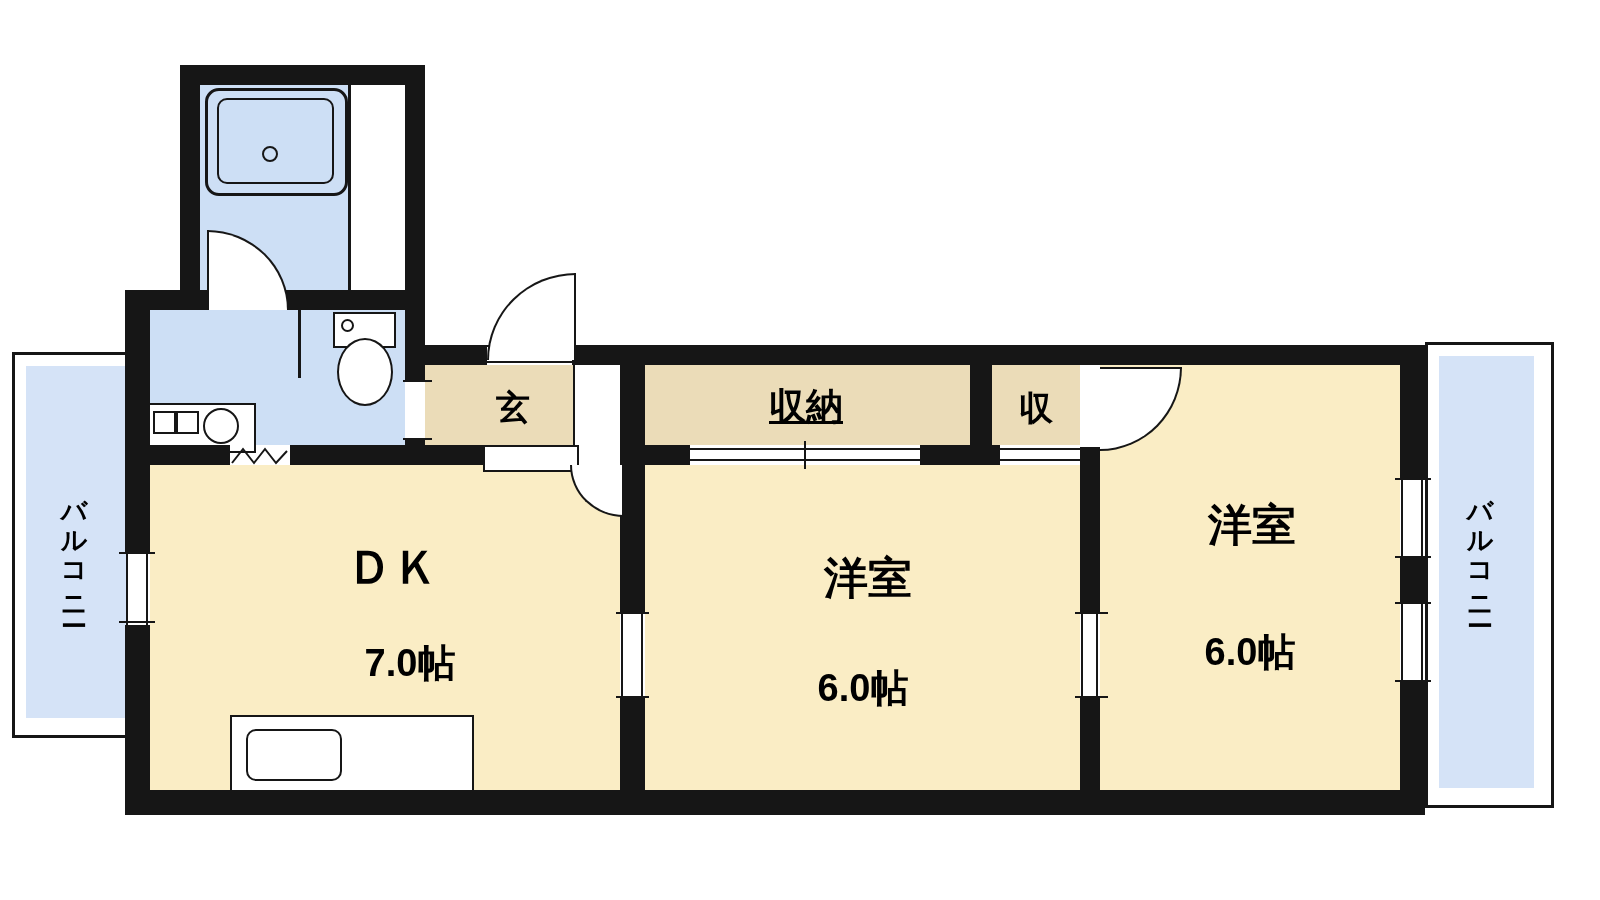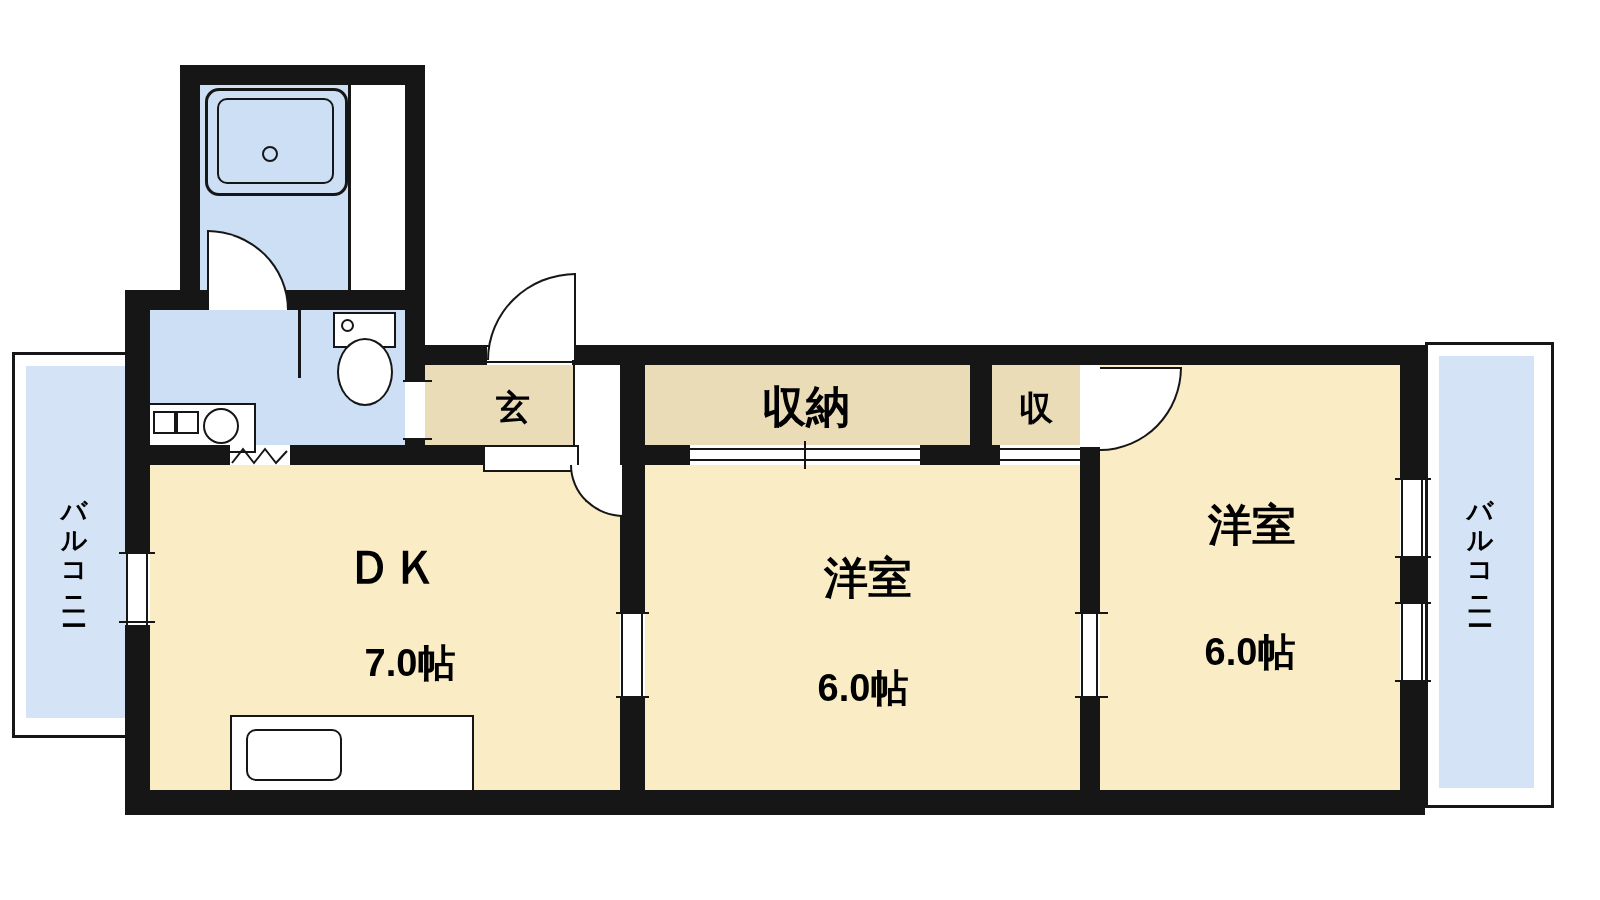--- a/index.html
+++ b/index.html
@@ -141,19 +141,19 @@
   <svg style="left:230px;top:445px;" width="60" height="20" viewBox="0 0 60 20">
     <polyline points="2,18 13,4 24,18 35,4 46,18 57,6" fill="none" stroke="#161616" stroke-width="2"></polyline>
   </svg>
 
   <div class="label" style="left:393px;top:568px;font-size:46px;">ＤＫ</div>
   <div class="label" style="left:410px;top:663px;font-size:38px;">7.0帖</div>
   <div class="label" style="left:868px;top:578px;font-size:44px;">洋室</div>
   <div class="label" style="left:863px;top:688px;font-size:38px;">6.0帖</div>
   <div class="label" style="left:1252px;top:525px;font-size:44px;">洋室</div>
   <div class="label" style="left:1250px;top:652px;font-size:38px;">6.0帖</div>
-  <div class="label" style="left:806px;top:407px;font-size:44px;">収納</div>
+  <div class="label" style="left:806px;top:407px;font-size:37px;text-decoration:underline;">収納</div>
   <div class="label" style="left:1036px;top:409px;font-size:34px;">収</div>
   <div class="label" style="left:513px;top:408px;font-size:34px;">玄</div>
   <div class="label vert" style="left:75px;top:548px;font-size:26px;">バルコニー</div>
   <div class="label vert" style="left:1481px;top:548px;font-size:26px;">バルコニー</div>
 
 </div>
 
 </body></html>

